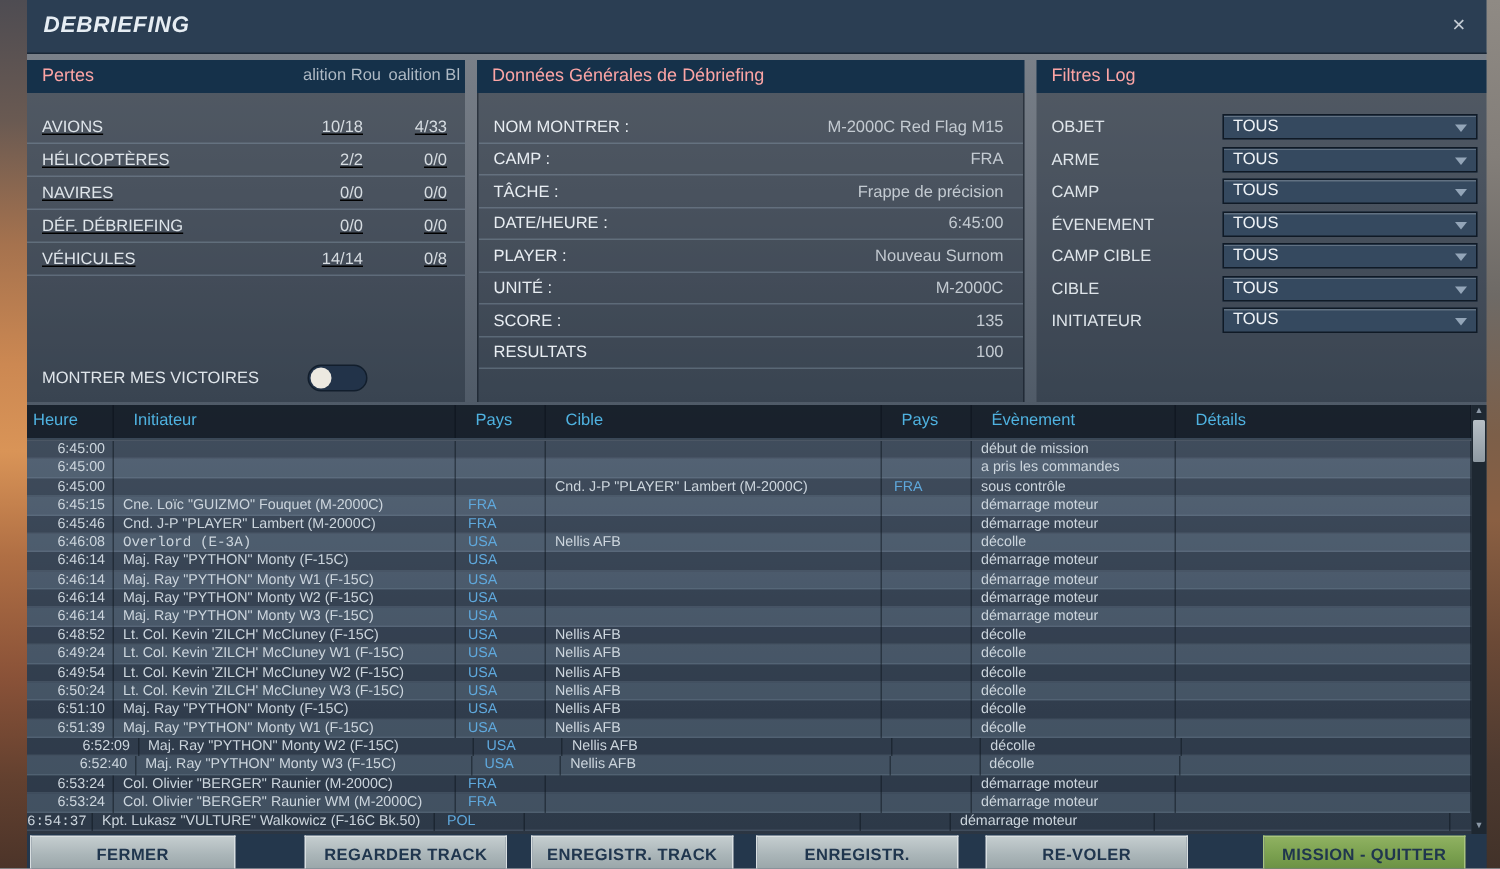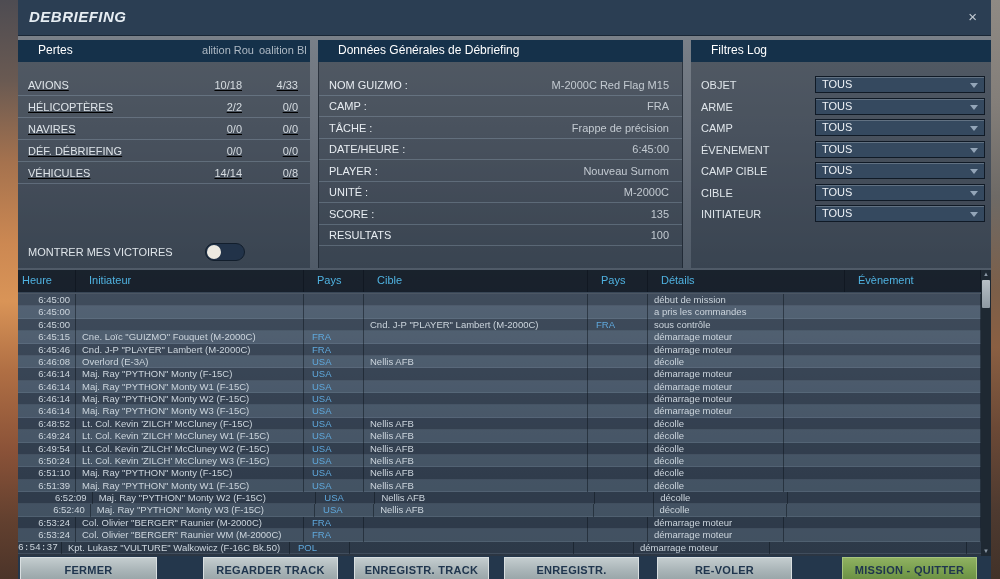--- a/index.html
+++ b/index.html
@@ -16,21 +16,21 @@
 
   .dialog { position:absolute; left:18px; top:0; width:973px; height:579px; z-index:1; }
 
   
   .titlebar { position:absolute; left:0; top:0; width:100%; height:36px; background:#2b3e53; border-bottom:1px solid #1a2736; }
   .title { position:absolute; left:11px; top:8px; font-size:15px; font-weight:bold; font-style:italic; letter-spacing:0.5px; color:#e6edf3; }
   .close-x { position:absolute; right:14px; top:8px; font-size:15px; color:#c3cbd3; cursor:pointer; line-height:18px; }
 
   
   .panel-header { position:absolute; height:22px; background:#15314a; }
-  .panel-title { position:absolute; left:20px; top:3px; font-size:12px; color:#ffffff; }
+  .panel-title { position:absolute; left:10px; top:3px; font-size:12px; color:#fca5a5; }
   .panel-body { position:absolute; background:rgba(22,32,46,0.38); }
 
   
   .clip-col { position:absolute; top:4px; font-size:11px; color:#aeb9c4; white-space:nowrap; overflow:hidden; }
   .loss-row { display:flex; align-items:center; height:22px; box-shadow: inset 0 -1px 0 rgba(170,190,210,0.28); }
   .loss-label { flex:1; padding-left:10px; font-size:11px; color:#dfe5ea; }
   .loss-red { width:62px; text-align:right; font-size:11px; color:#d6dce1; }
   .loss-blue { width:56px; text-align:right; font-size:11px; color:#d6dce1; margin-right:12px; }
   .toggle-row { position:absolute; left:0; top:132px; width:100%; height:22px;margin-top:36px; }
   .toggle-label { position:absolute; left:10px; top:4px; font-size:11px; color:#dfe5ea; }
@@ -125,21 +125,21 @@
         </span>
     </div>
   </div>
 
   <div class="panel-header" style="left:300px; top:40px; width:365px;">
     <span class="panel-title">Données Générales de Débriefing</span>
   </div>
   <div class="panel-body" style="left:300px; top:62px; width:365px; height:206px; border-left:1px solid rgba(10,18,28,0.5); border-right:1px solid rgba(10,18,28,0.5);">
     <div id="general-rows" style="position:absolute; left:0; top:12px; width:100%;">
         <div class="gen-row">
-          <span class="gen-label">NOM GUIZMO :</span>
+          <span class="gen-label">NOM MONTRER :</span>
           <span class="gen-value">M-2000C Red Flag M15</span>
         </div>
         <div class="gen-row">
           <span class="gen-label">CAMP :</span>
           <span class="gen-value">FRA</span>
         </div>
         <div class="gen-row">
           <span class="gen-label">TÂCHE :</span>
           <span class="gen-value">Frappe de précision</span>
         </div>
@@ -222,22 +222,22 @@
         </div>
       </div>
   </div>
 
   <div class="log-header" id="log-header">
       <span class="log-header-cell" style="width: 58px;">Heure</span>
       <span class="log-header-cell" style="width: 228px;">Initiateur</span>
       <span class="log-header-cell" style="width: 60px;">Pays</span>
       <span class="log-header-cell" style="width: 224px;">Cible</span>
       <span class="log-header-cell" style="width: 60px;">Pays</span>
+      <span class="log-header-cell" style="width: 136px;">Évènement</span>
       <span class="log-header-cell" style="width: 197px;">Détails</span>
-      <span class="log-header-cell" style="width: 136px;">Évènement</span>
     </div>
   <div class="log-body" id="log-body">
       <div class="log-row even">
         <span class="log-cell time" style="width: 58px;">6:45:00</span>
         <span class="log-cell" style="width: 228px;"></span>
         <span class="log-cell pays" style="width: 60px;"></span>
         <span class="log-cell" style="width: 224px;"></span>
         <span class="log-cell pays" style="width: 60px;"></span>
         <span class="log-cell" style="width: 136px;">début de mission</span>
         <span class="log-cell" style="width: 197px;"></span>
@@ -273,21 +273,21 @@
         <span class="log-cell time" style="width: 58px;">6:45:46</span>
         <span class="log-cell" style="width: 228px;">Cnd. J-P "PLAYER" Lambert (M-2000C)</span>
         <span class="log-cell pays" style="width: 60px;">FRA</span>
         <span class="log-cell" style="width: 224px;"></span>
         <span class="log-cell pays" style="width: 60px;"></span>
         <span class="log-cell" style="width: 136px;">démarrage moteur</span>
         <span class="log-cell" style="width: 197px;"></span>
       </div>
       <div class="log-row odd">
         <span class="log-cell time" style="width: 58px;">6:46:08</span>
-        <span class="log-cell" style="width: 228px;">Overlord (E-3A)</span>
+        <span class="log-cell" style="width: 228px; font-family: Liberation Mono, monospace;">Overlord (E-3A)</span>
         <span class="log-cell pays" style="width: 60px;">USA</span>
         <span class="log-cell" style="width: 224px;">Nellis AFB</span>
         <span class="log-cell pays" style="width: 60px;"></span>
         <span class="log-cell" style="width: 136px;">décolle</span>
         <span class="log-cell" style="width: 197px;"></span>
       </div>
       <div class="log-row even">
         <span class="log-cell time" style="width: 58px;">6:46:14</span>
         <span class="log-cell" style="width: 228px;">Maj. Ray "PYTHON" Monty (F-15C)</span>
         <span class="log-cell pays" style="width: 60px;">USA</span>

